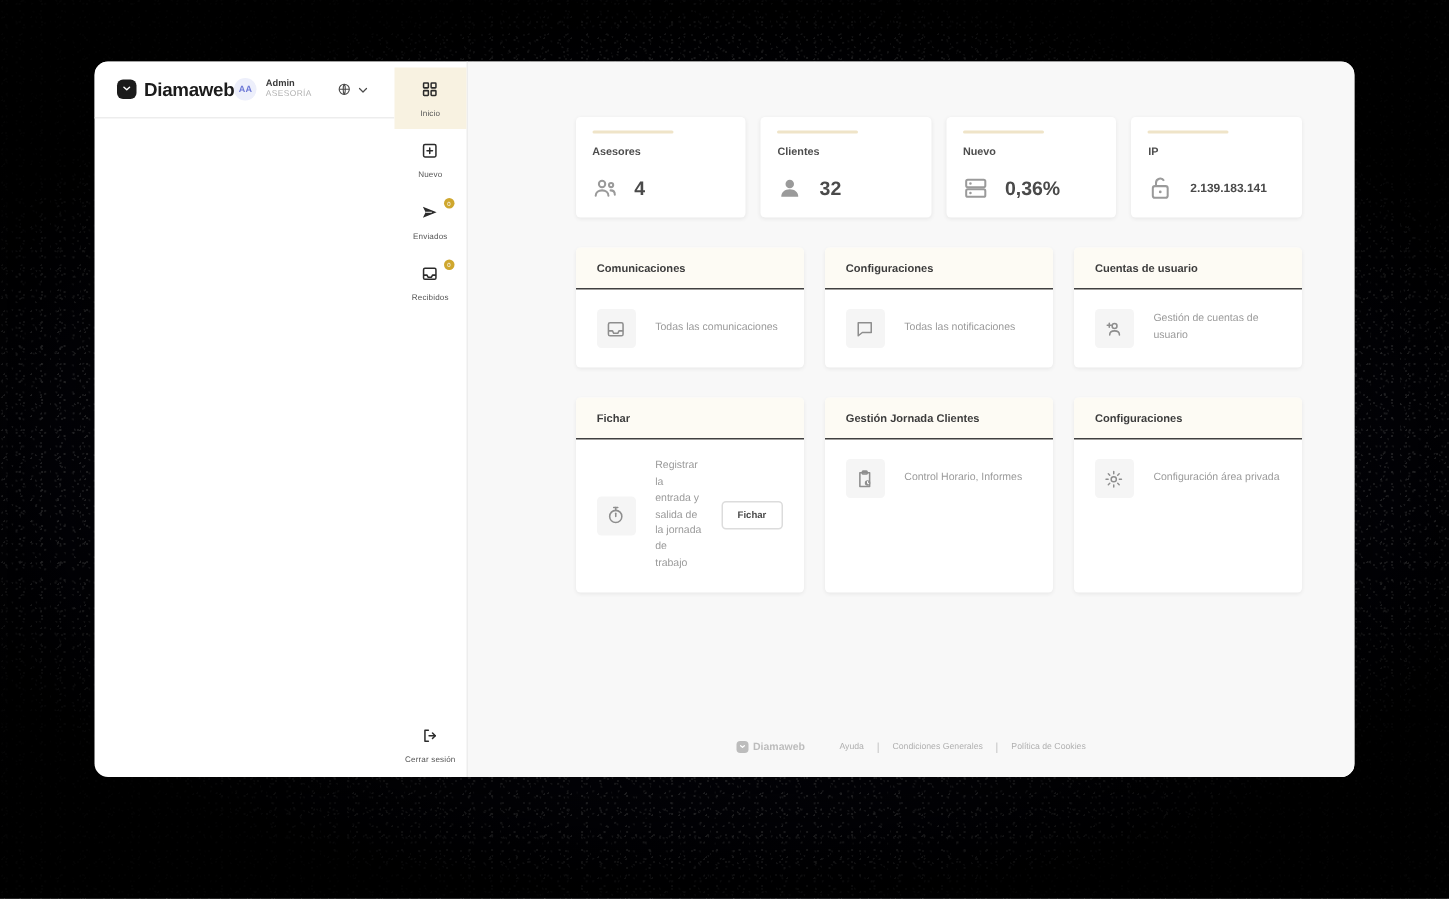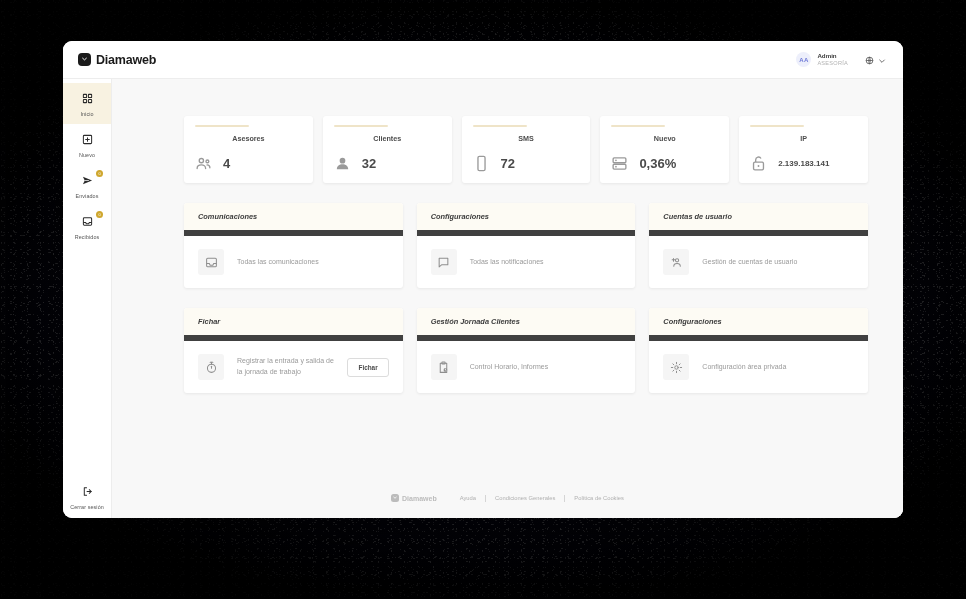--- a/index.html
+++ b/index.html
@@ -53,21 +53,21 @@
     position: absolute;
     left: 63px;
     top: 41px;
     width: 840px;
     height: 477px;
     background: #ffffff;
     border-radius: 9px;
     overflow: hidden;
     box-shadow: 0 18px 48px rgba(0,0,0,.55);
     display: flex;
-    flex-direction: column;
+    flex-direction: row;
   }
 
   
   .topbar {
     height: 38px;
     flex: 0 0 38px;
     background: #fff;
     border-bottom: 1px solid #ededed;
     display: flex;
     align-items: center;
@@ -171,21 +171,20 @@
 
   
   .stat-row { display: flex; gap: 10px; }
   .stat-card {
     flex: 1;
     background: #fff;
     border-radius: 3px;
     box-shadow: 0 1px 3px rgba(0,0,0,.07);
     padding: 9px 11px 11px;
     min-width: 0;
-    text-align: center;
   }
   .accent-line {
     width: 54px; height: 2px;
     background: #efe4c8;
     border-radius: 2px;
     margin-bottom: 7px;
   }
   .stat-title {
     font-size: 7.2px;
     color: #4d4d4d;
@@ -212,22 +211,21 @@
     box-shadow: 0 1px 3px rgba(0,0,0,.07);
     overflow: hidden;
     min-width: 0;
   }
   .feat-head {
     background: #fdfbf4;
     padding: 9px 14px;
     font-size: 7.4px;
     font-weight: bold;
     color: #3c3c3c;
-    border-bottom: 6px solid #404040;
-    font-style: italic;
+    border-bottom: 1px solid #404040;
   }
   .feat-body {
     padding: 13px 14px;
     display: flex;
     align-items: center;
     gap: 13px;
     min-height: 50px;
   }
   .feat-iconbox {
     width: 26px; height: 26px;
@@ -413,32 +411,20 @@
                 <svg width="17" height="17" viewBox="0 0 24 24" fill="#9a9a9a">
                     <circle cx="12" cy="8" r="4"></circle>
                     <path d="M4 20c0-4.4 3.6-7 8-7s8 2.6 8 7z"></path>
                   </svg>
               </span>
               <span class="stat-value">32</span>
             </div>
           </div>
 
 
-          <div class="stat-card">
-            <div class="accent-line"></div>
-            <div class="stat-title">SMS</div>
-            <div class="stat-body">
-              <span class="stat-icon">
-                <svg width="17" height="17" viewBox="0 0 24 24" fill="none" stroke="#9a9a9a" stroke-width="1.9" stroke-linejoin="round">
-                    <rect x="7" y="2" width="10" height="20" rx="2"></rect>
-                  </svg>
-              </span>
-              <span class="stat-value">72</span>
-            </div>
-          </div>
 
           <div class="stat-card">
             <div class="accent-line"></div>
             <div class="stat-title">Nuevo</div>
             <div class="stat-body">
               <span class="stat-icon">
                 <svg width="17" height="17" viewBox="0 0 24 24" fill="none" stroke="#9a9a9a" stroke-width="1.9" stroke-linejoin="round">
                     <rect x="3" y="4" width="18" height="7" rx="1.5"></rect>
                     <rect x="3" y="13" width="18" height="7" rx="1.5"></rect>
                     <path d="M7 7.5h.01M7 16.5h.01" stroke-linecap="round" stroke-width="2.4"></path>

